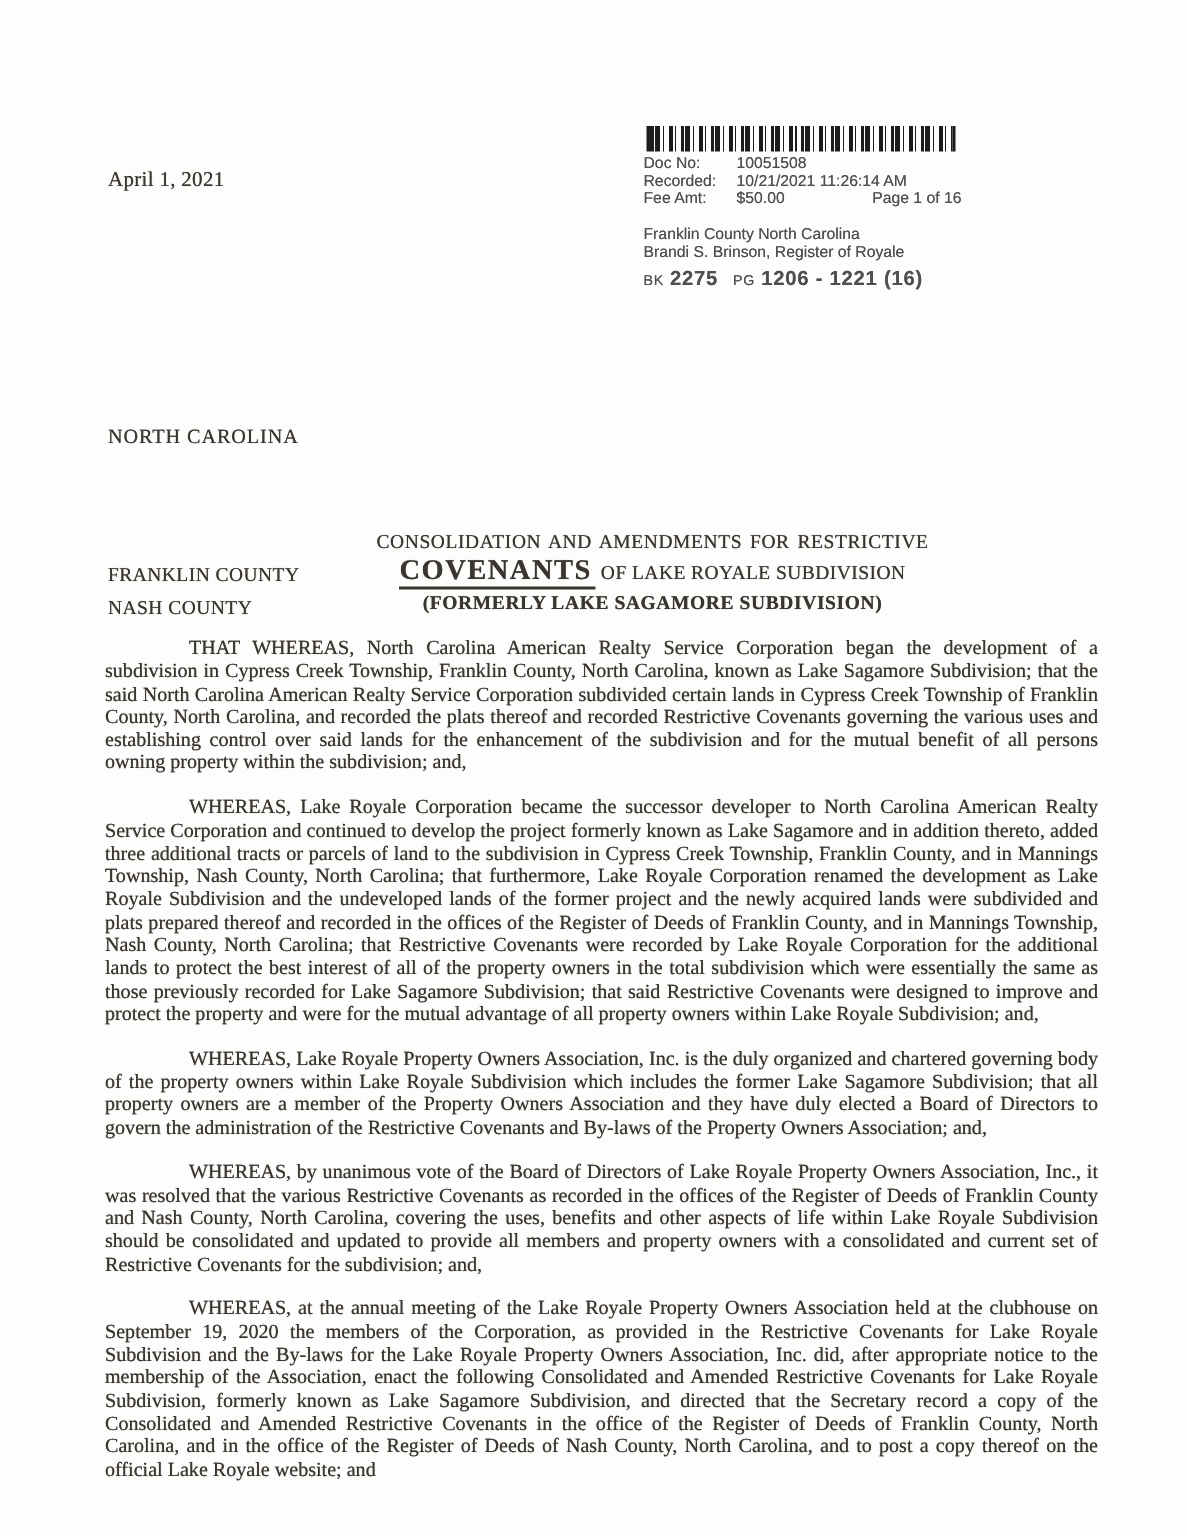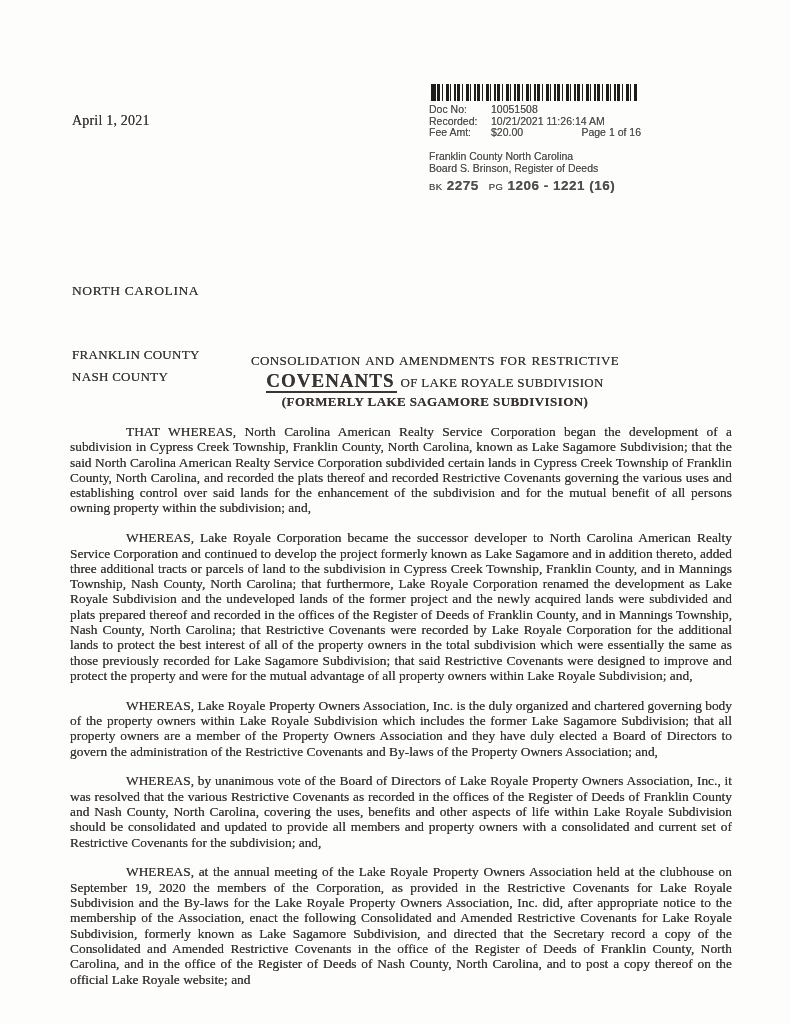--- a/index.html
+++ b/index.html
@@ -61,21 +61,21 @@
   .gender-box{
     position:absolute;left:514px;top:299px;width:194px;
     border:1.5px solid #4c4741;
     padding:4px 6px 5px 7px;
     font-size:12.5px;line-height:15.5px;
     text-align:justify;word-spacing:4px;letter-spacing:0.3px;
   }
 
   
   .counties{
-    position:absolute;left:72px;top:344px;
+    position:absolute;left:72px;top:372px;
     font-size:13px;line-height:21.5px;letter-spacing:0.3px;
   }
   .title-block{
     position:absolute;left:213px;top:353px;width:444px;
     text-align:center;
   }
   .title-line1{font-size:13px;letter-spacing:0.4px;word-spacing:1.5px;}
   .title-line2{margin-top:1px;font-size:13px;letter-spacing:0.3px;text-align:center;}
   .title-emphasis{
     font-size:19px;font-weight:bold;letter-spacing:1px;
@@ -106,27 +106,27 @@
       <span class="stamp-label">Doc No:</span>
       <span>10051508</span>
     </div>
     <div class="stamp-row">
       <span class="stamp-label">Recorded:</span>
       <span>10/21/2021 11:26:14 AM</span>
     </div>
     <div class="stamp-row">
       <span class="stamp-fee-page">
         <span class="stamp-label">Fee Amt:</span>
-        <span>$20.00</span>
+        <span>$50.00</span>
         <span class="pg-info">Page 1 of 16</span>
       </span>
     </div>
     <div class="stamp-office">
       <div>Franklin County North Carolina</div>
-      <div>Board S. Brinson, Register of Deeds</div>
+      <div>Brandi S. Brinson, Register of Royale</div>
     </div>
     <div class="stamp-book">
       <span class="bk-small">BK</span>
       <span class="bk-num">2275</span>
       <span class="bk-small">PG</span>
       <span class="pg-num">1206 - 1221 (16)</span>
     </div>
   </div>
 
   <div class="state-heading scan-text">NORTH CAROLINA</div>

